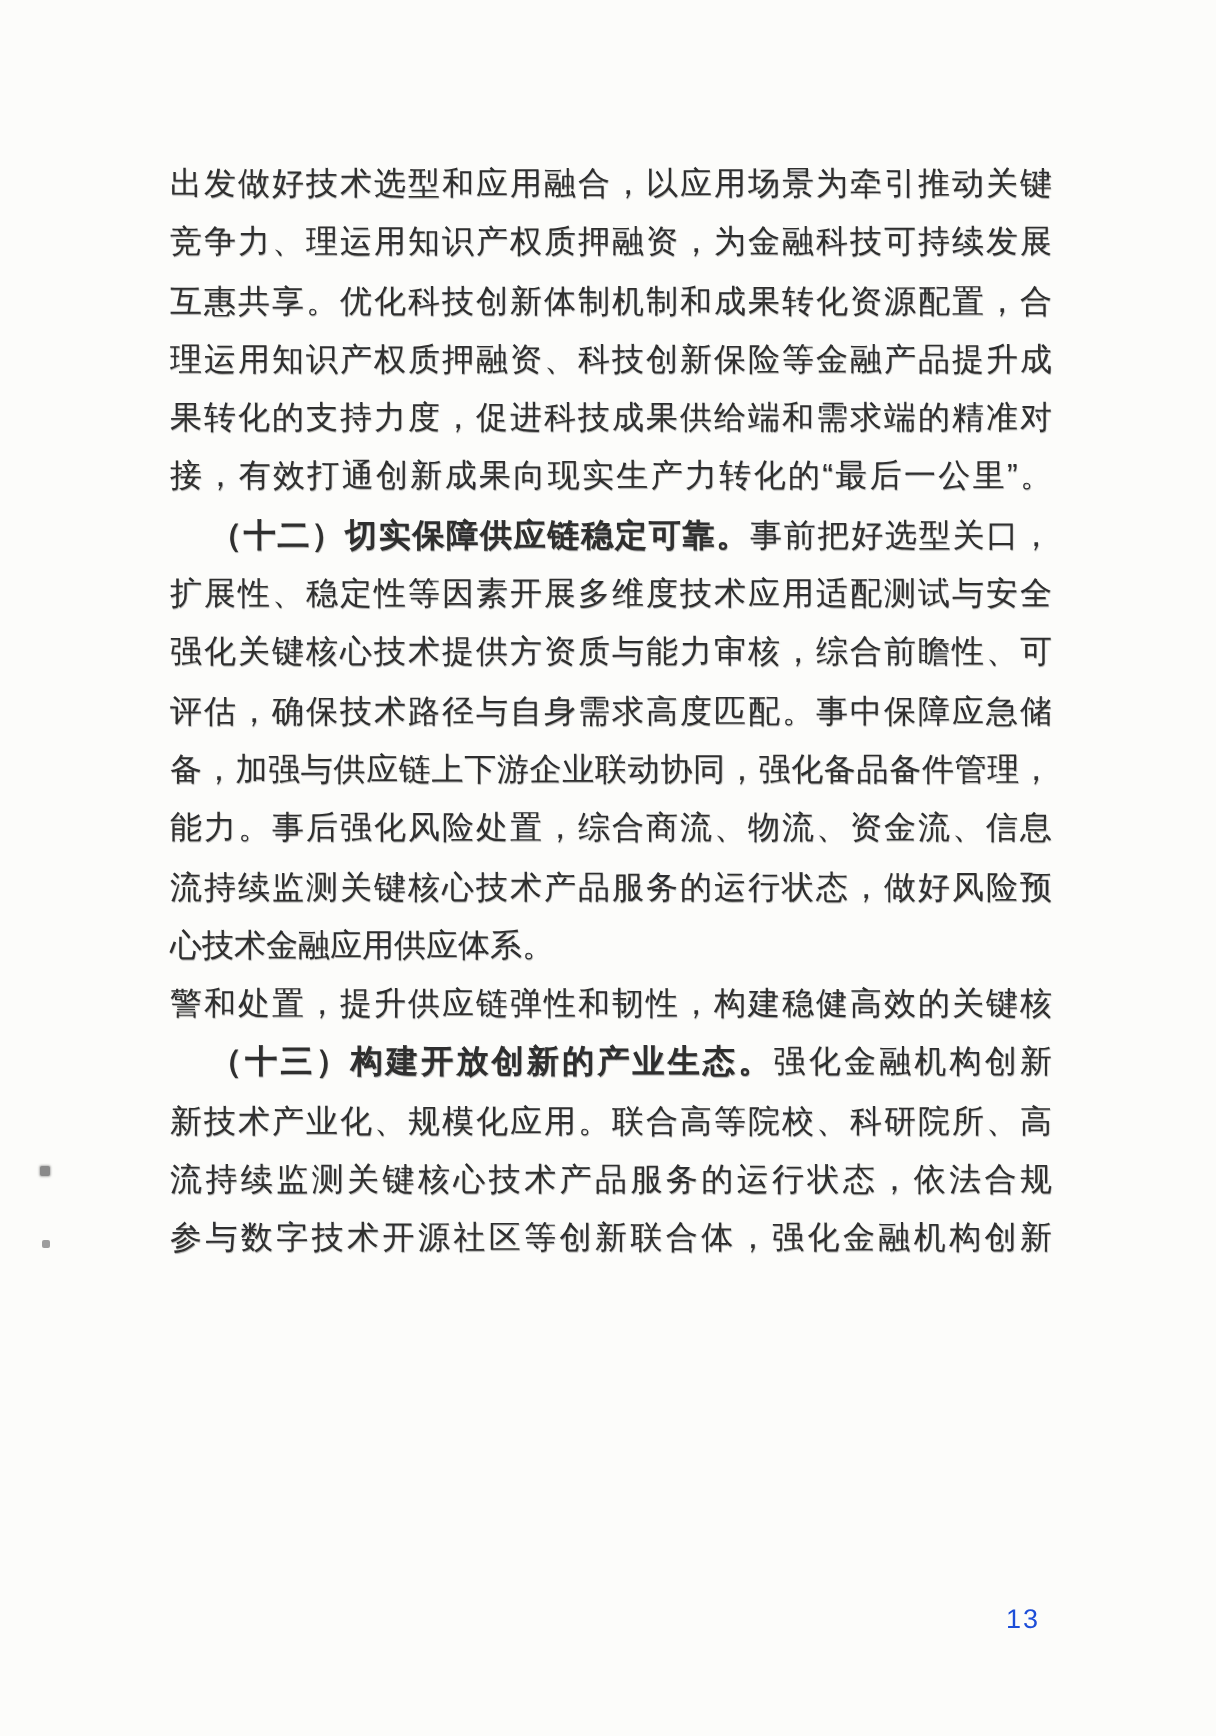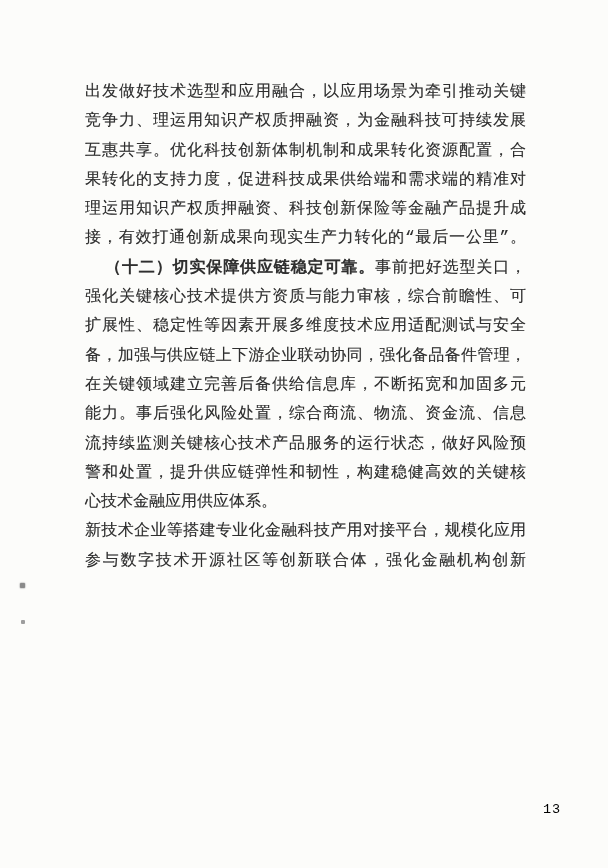--- a/index.html
+++ b/index.html
@@ -6,21 +6,21 @@
     margin: 0;
     padding: 0;
     background: #ffffff;
   }
   .page {
     position: relative;
     width: 608px;
     height: 868px;
     background: #fcfcfa;
     overflow: hidden;
-    font-family: Liberation Mono, monospace;
+    font-family: Liberation Sans, sans-serif;
   }
   .text-block {
     position: absolute;
     left: 85px;
     top: 78px;
     width: 441px;
   }
   .line {
     height: 29.3px;
     line-height: 29.3px;
@@ -41,23 +41,22 @@
   .line .heading {
     font-weight: bold;
   }
   .page-number {
     position: absolute;
     left: 503px;
     top: 802px;
     width: 30px;
     font-size: 13.5px;
     letter-spacing: 1px;
-    color: #000000;
+    color: #1d4ed8;
     text-align: left;
-    margin-left: 40px;
   }
   .speck {
     position: absolute;
     background: #8a8a8a;
     border-radius: 1px;
   }
   .speck-1 {
     left: 20px;
     top: 583px;
     width: 5px;
@@ -75,29 +74,31 @@
 </head>
 <body>
 
 <div class="page">
   <div class="speck speck-1"></div>
   <div class="speck speck-2"></div>
   <div class="text-block">
       <div class="line"><span>出发做好技术选型和应用融合，以应用场景为牵引推动关键</span></div>
       <div class="line"><span>竞争力、理运用知识产权质押融资，为金融科技可持续发展</span></div>
       <div class="line"><span>互惠共享。优化科技创新体制机制和成果转化资源配置，合</span></div>
+      <div class="line"><span>理运用知识产权质押融资、科技创新保险等金融产品提升成</span></div>
       <div class="line"><span>果转化的支持力度，促进科技成果供给端和需求端的精准对</span></div>
-      <div class="line"><span>理运用知识产权质押融资、科技创新保险等金融产品提升成</span></div>
       <div class="line"><span>接，有效打通创新成果向现实生产力转化的“最后一公里”。</span></div>
       <div class="line indent"><span class="heading">（十二）切实保障供应链稳定可靠。</span><span>事前把好选型关口，</span></div>
+      <div class="line"><span>扩展性、稳定性等因素开展多维度技术应用适配测试与安全</span></div>
       <div class="line"><span>强化关键核心技术提供方资质与能力审核，综合前瞻性、可</span></div>
-      <div class="line"><span>扩展性、稳定性等因素开展多维度技术应用适配测试与安全</span></div>
+      <div class="line"><span>评估，确保技术路径与自身需求高度匹配。事中保障应急储</span></div>
       <div class="line"><span>备，加强与供应链上下游企业联动协同，强化备品备件管理，</span></div>
-      <div class="line"><span>在关键领域建立完善后备供给信息库，不断拓宽和加固多元</span></div>
       <div class="line"><span>能力。事后强化风险处置，综合商流、物流、资金流、信息</span></div>
       <div class="line"><span>流持续监测关键核心技术产品服务的运行状态，做好风险预</span></div>
+      <div class="line short"><span>心技术金融应用供应体系。</span></div>
       <div class="line"><span>警和处置，提升供应链弹性和韧性，构建稳健高效的关键核</span></div>
-      <div class="line short"><span>心技术金融应用供应体系。</span></div>
-      <div class="line"><span>新技术企业等搭建专业化金融科技产用对接平台，规模化应用</span></div>
+      <div class="line indent"><span class="heading">（十三）构建开放创新的产业生态。</span><span>强化金融机构创新</span></div>
+      <div class="line"><span>新技术产业化、规模化应用。联合高等院校、科研院所、高</span></div>
+      <div class="line"><span>流持续监测关键核心技术产品服务的运行状态，依法合规</span></div>
       <div class="line"><span>参与数字技术开源社区等创新联合体，强化金融机构创新</span></div>
     </div>
   <div class="page-number">13</div>
 </div>
 
 </body></html>

